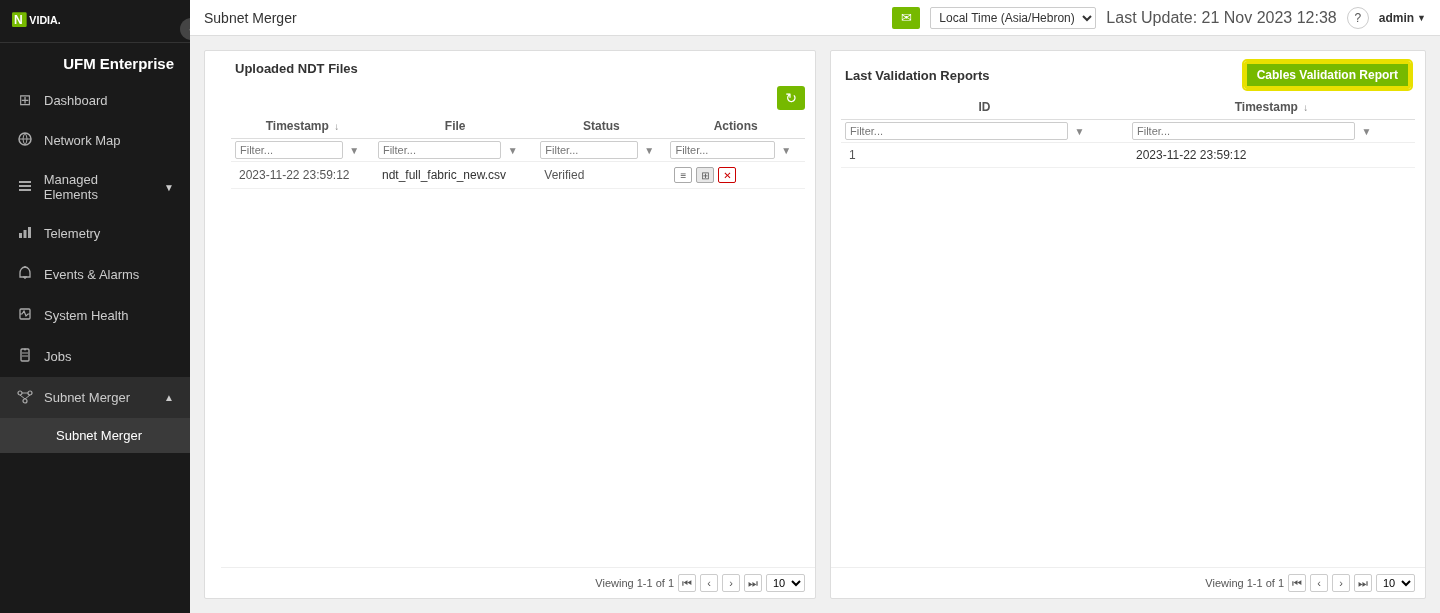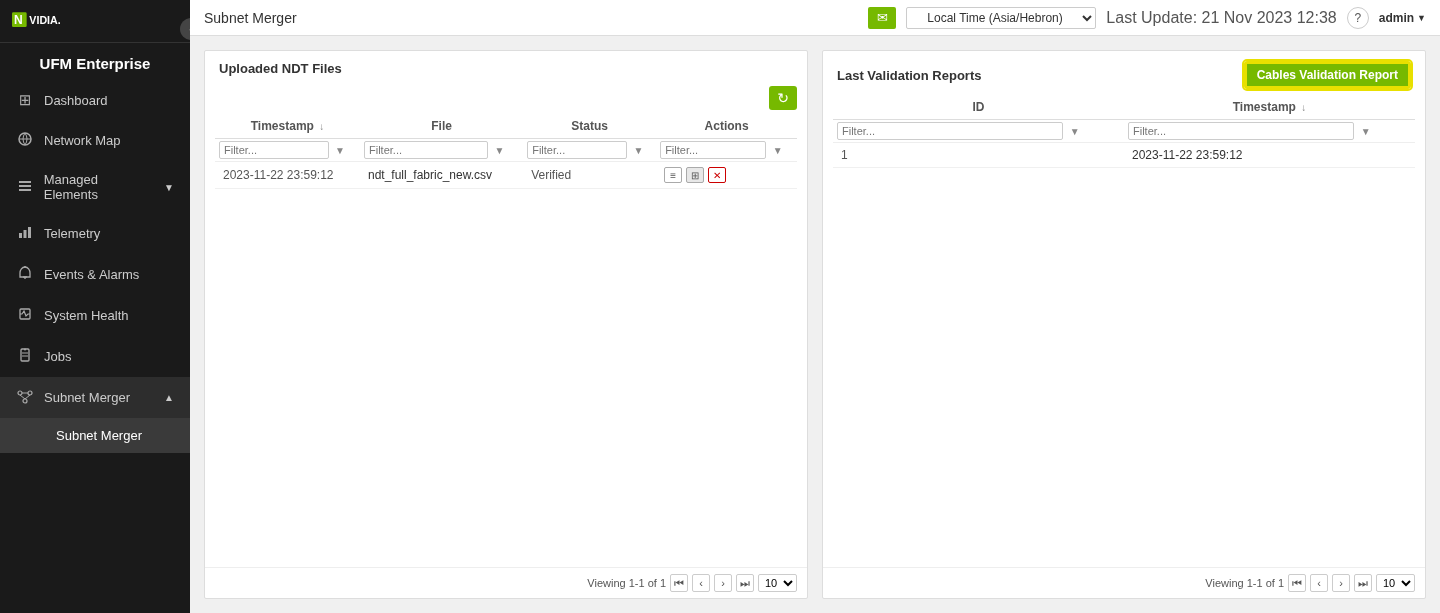--- a/index.html
+++ b/index.html
@@ -26,21 +26,21 @@
     }
     .nvidia-logo {
       width: 80px;
       height: 22px;
     }
     .sidebar-app-title {
       color: #fff;
       font-size: 15px;
       font-weight: bold;
       padding: 12px 16px 8px 16px;
-      text-align: center;
+      text-align: right;
     }
     .sidebar-nav {
       flex: 1;
       overflow-y: auto;
     }
     .sidebar-item {
       display: flex;
       align-items: center;
       gap: 10px;
       padding: 11px 16px;
@@ -121,21 +121,21 @@
       background: #76b900;
       display: flex;
       align-items: center;
       justify-content: center;
       color: #fff;
       font-size: 13px;
       border-radius: 2px;
     }
     .topbar-select {
       font-size: 12px;
-      padding: 2px 16px;
+      padding: 2px 4px;
       border: 1px solid #ccc;
       background: #fff;
       border-radius: 2px;
       color: #333;
     }
     .topbar-last-update {
       font-size: 16px;
       color: #555;
     }
     .topbar-help {
@@ -171,21 +171,21 @@
 
     
     .panel {
       background: #fff;
       border: 1px solid #ddd;
       border-radius: 2px;
       display: flex;
       flex-direction: column;
       overflow: hidden;
     }
-    .panel-left { flex: 1; }
+    .panel-left { flex: 1; padding-left: 16px; }
     .panel-right { flex: 1; }
 
     .panel-header {
       padding: 10px 14px 6px 14px;
       font-size: 13px;
       font-weight: bold;
       color: #333;
       display: flex;
       align-items: center;
       justify-content: space-between;

